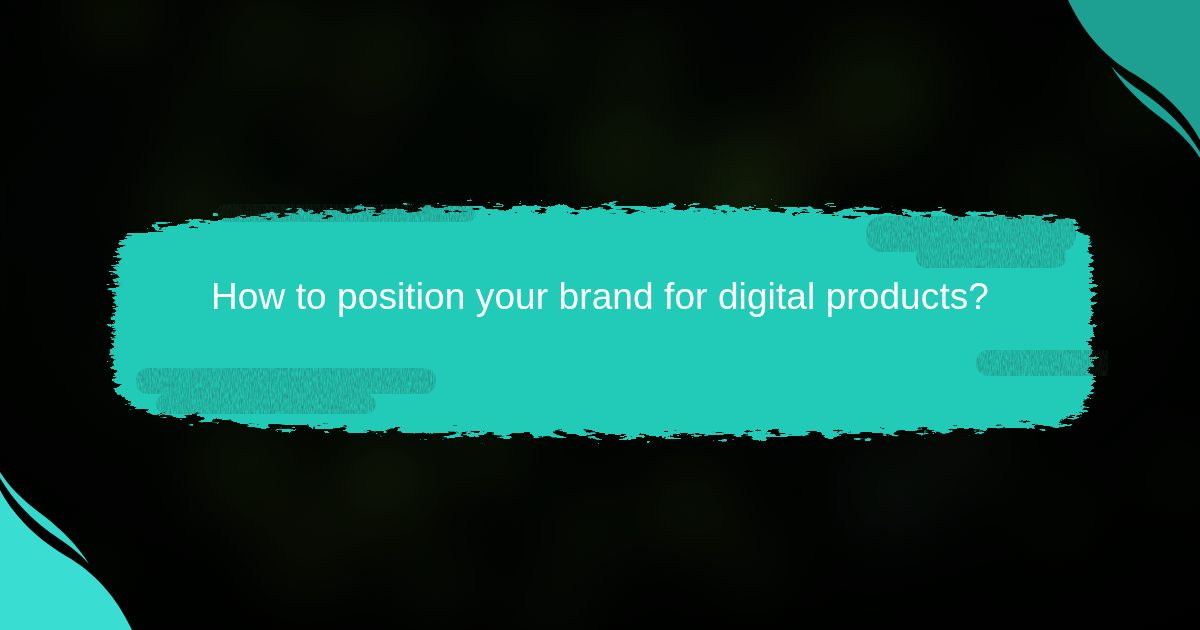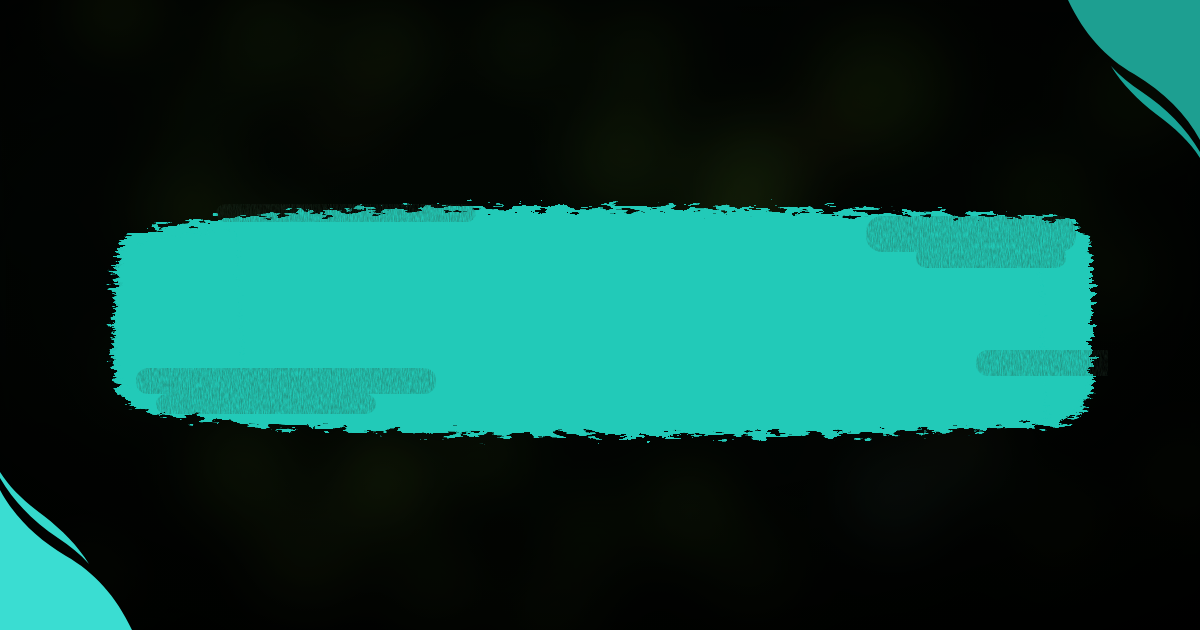--- a/index.html
+++ b/index.html
@@ -175,14 +175,15 @@
         <rect x="120" y="16" width="260" height="18" rx="9" fill="#0b2a26"></rect>
       </g>
     </svg>
   </div>
 
   <svg class="corner-bl" viewBox="0 0 190 190" aria-hidden="true">
     <path d="M0 190 H132 C116 156 94 132 66 116 C36 98 14 76 0 50 Z" fill="#3ADDD2"></path>
     <path d="M0 38 C14 62 34 82 58 98 C70 106 80 114 89 124 C78 106 62 90 44 76 C25 62 10 48 0 32 Z" fill="#35D8CC"></path>
   </svg>
 
+  <div class="headline">How to position your brand for digital products?</div>
 
 </div>
 
 </body></html>

